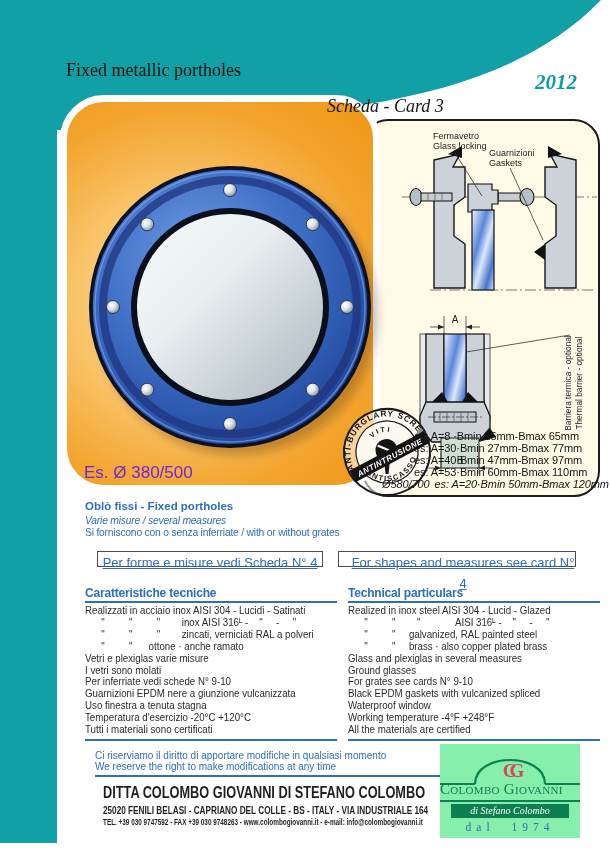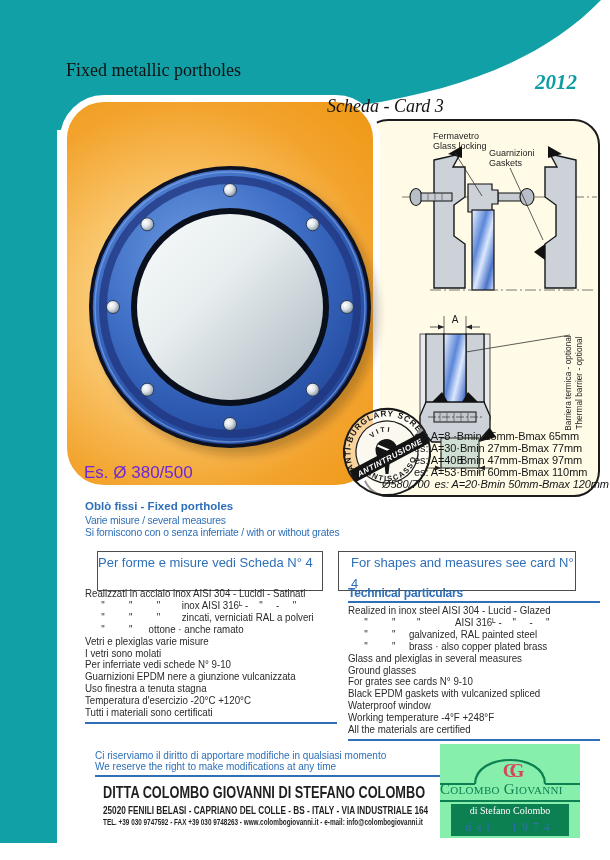--- a/index.html
+++ b/index.html
@@ -21,24 +21,24 @@
         box-sizing:border-box;
         background:radial-gradient(circle 270px at 38% 52%, #fde2a4 0%, #f9c469 40%, #f3a42e 72%, #ee9714 100%);}
   .photo-caption{left:84px;top:463px;font-size:17px;color:#6d28d9;z-index:6;}
   
   .measures{left:382px;top:431px;font-size:11px;line-height:11.9px;color:#141414;letter-spacing:-.1px;z-index:6;white-space:nowrap;}
   .measures .m-line{padding-left:32px;}
   .measures .m-last{padding-left:0;font-style:italic;}
   .measures .m-prefix{display:inline-block;margin-right:5px;}
   
   .intro-heading{left:85px;top:500px;font-size:11.5px;font-weight:bold;color:#2e6fb7;z-index:6;}
-  .intro-line1{left:85px;top:515px;font-size:10.3px;color:#2e6fb7;letter-spacing:-.2px;z-index:6;}
+  .intro-line1{left:85px;top:515px;font-size:10.3px;color:#2e6fb7;letter-spacing:-.2px;z-index:6;font-style:italic;}
   .intro-line2{left:85px;top:526.5px;font-size:10.3px;color:#2e6fb7;letter-spacing:-.2px;z-index:6;}
-  .ref-box{top:551px;height:40px;border:1.5px solid #4d4d4d;background:#fff;box-sizing:border-box;
-        text-align:left;font-size:13px;color:#2e6fb7;line-height:21px;z-index:6;}
+  .ref-box{top:551px;height:16px;border:1.5px solid #4d4d4d;background:#fff;box-sizing:border-box;
+        text-align:center;font-size:13px;color:#2e6fb7;line-height:21px;z-index:6;text-decoration:underline;}
   .ref-box-left{left:97px;width:226px;}
   .ref-box-right{left:338px;width:238px;padding-left:12px;}
   
   .spec-col{top:586px;width:252px;z-index:6;}
   .spec-col-left{left:85px;}
   .spec-col-right{left:348px;}
   .spec-heading{font-size:12px;font-weight:bold;color:#2e6fb7;letter-spacing:-.2px;
         border-bottom:2px solid #2e6fb7;padding-bottom:1px;}
   .spec-lines{margin-top:2px;width:280px;transform:scaleX(.9);transform-origin:0 0;}
   .spec-line{font-size:10.8px;line-height:11.9px;color:#2a2a2a;white-space:pre;}
@@ -49,22 +49,22 @@
   .note-rule{left:95px;top:775px;width:353px;height:2px;background:#2e6fb7;z-index:6;}
   .company{left:103px;top:783px;z-index:6;color:#1f1f1f;}
   .co-title{font-size:17px;font-weight:bold;white-space:nowrap;transform:scaleX(.75);transform-origin:0 0;}
   .co-addr{margin-top:2px;font-size:10px;font-weight:bold;white-space:nowrap;transform:scaleX(.82);transform-origin:0 0;}
   .co-tel{margin-top:1px;font-size:8.5px;font-weight:bold;white-space:nowrap;transform:scaleX(.75);transform-origin:0 0;}
   
   .logo{left:440px;top:744px;width:140px;height:94px;z-index:7;background:#86efac;}
   .logo-name{position:absolute;top:37px;left:0;width:140px;
         font-family:"Liberation Serif",serif;font-variant:small-caps;font-size:15px;color:#0c8050;letter-spacing:.3px;}
   .logo-rule{position:absolute;top:56px;left:0;width:140px;height:2px;background:#0c8050;}
-  .logo-bar{position:absolute;top:60px;left:11px;width:118px;height:32px;background:#0c8050;
-        text-align:center;font-family:"Liberation Serif",serif;font-size:10px;color:#ffffff;line-height:14px;}
+  .logo-bar{position:absolute;top:60px;left:11px;width:118px;height:14px;background:#0c8050;
+        text-align:center;font-family:"Liberation Serif",serif;font-style:italic;font-size:10px;color:#ffffff;line-height:14px;}
   .logo-since{position:absolute;top:77px;left:0;width:140px;text-align:center;
         font-family:"Liberation Serif",serif;font-size:11.5px;color:#2e6fb7;letter-spacing:5px;word-spacing:9px;}
   
   .layer0{z-index:0;} .layer1{z-index:1;} .layer2{z-index:2;} .layer3{z-index:3;}
   .txt{z-index:5;}
 </style>
 </head>
 <body>
 
 <div class="page">
@@ -220,20 +220,21 @@
     <div class="m-line m-last"><span class="m-prefix">Ø580/700</span><span>es: A=20·Bmin 50mm-Bmax 120mm</span></div>
   </div>
 
   <div class="abs intro-heading">Oblò fissi - Fixed portholes</div>
   <div class="abs intro-line1">Varie misure / several measures</div>
   <div class="abs intro-line2">Si forniscono con o senza inferriate / with or without grates</div>
   <div class="abs ref-box ref-box-left">Per forme e misure vedi Scheda N° 4</div>
   <div class="abs ref-box ref-box-right">For shapes and measures see card N° 4</div>
 
   <div class="abs spec-col spec-col-left">
+    <div class="spec-heading">Caratteristiche tecniche</div>
     <div class="spec-lines">
       <div class="spec-line">Realizzati in acciaio inox AISI 304 - Lucidi - Satinati</div>
       <div class="spec-line">      "         "         "        inox AISI 316ᴸ -    "     -     "</div>
       <div class="spec-line">      "         "         "        zincati, verniciati RAL a polveri</div>
       <div class="spec-line">      "         "      ottone · anche ramato</div>
       <div class="spec-line">Vetri e plexiglas varie misure</div>
       <div class="spec-line">I vetri sono molati</div>
       <div class="spec-line">Per inferriate vedi schede N° 9-10</div>
       <div class="spec-line">Guarnizioni EPDM nere a giunzione vulcanizzata</div>
       <div class="spec-line">Uso finestra a tenuta stagna</div>

